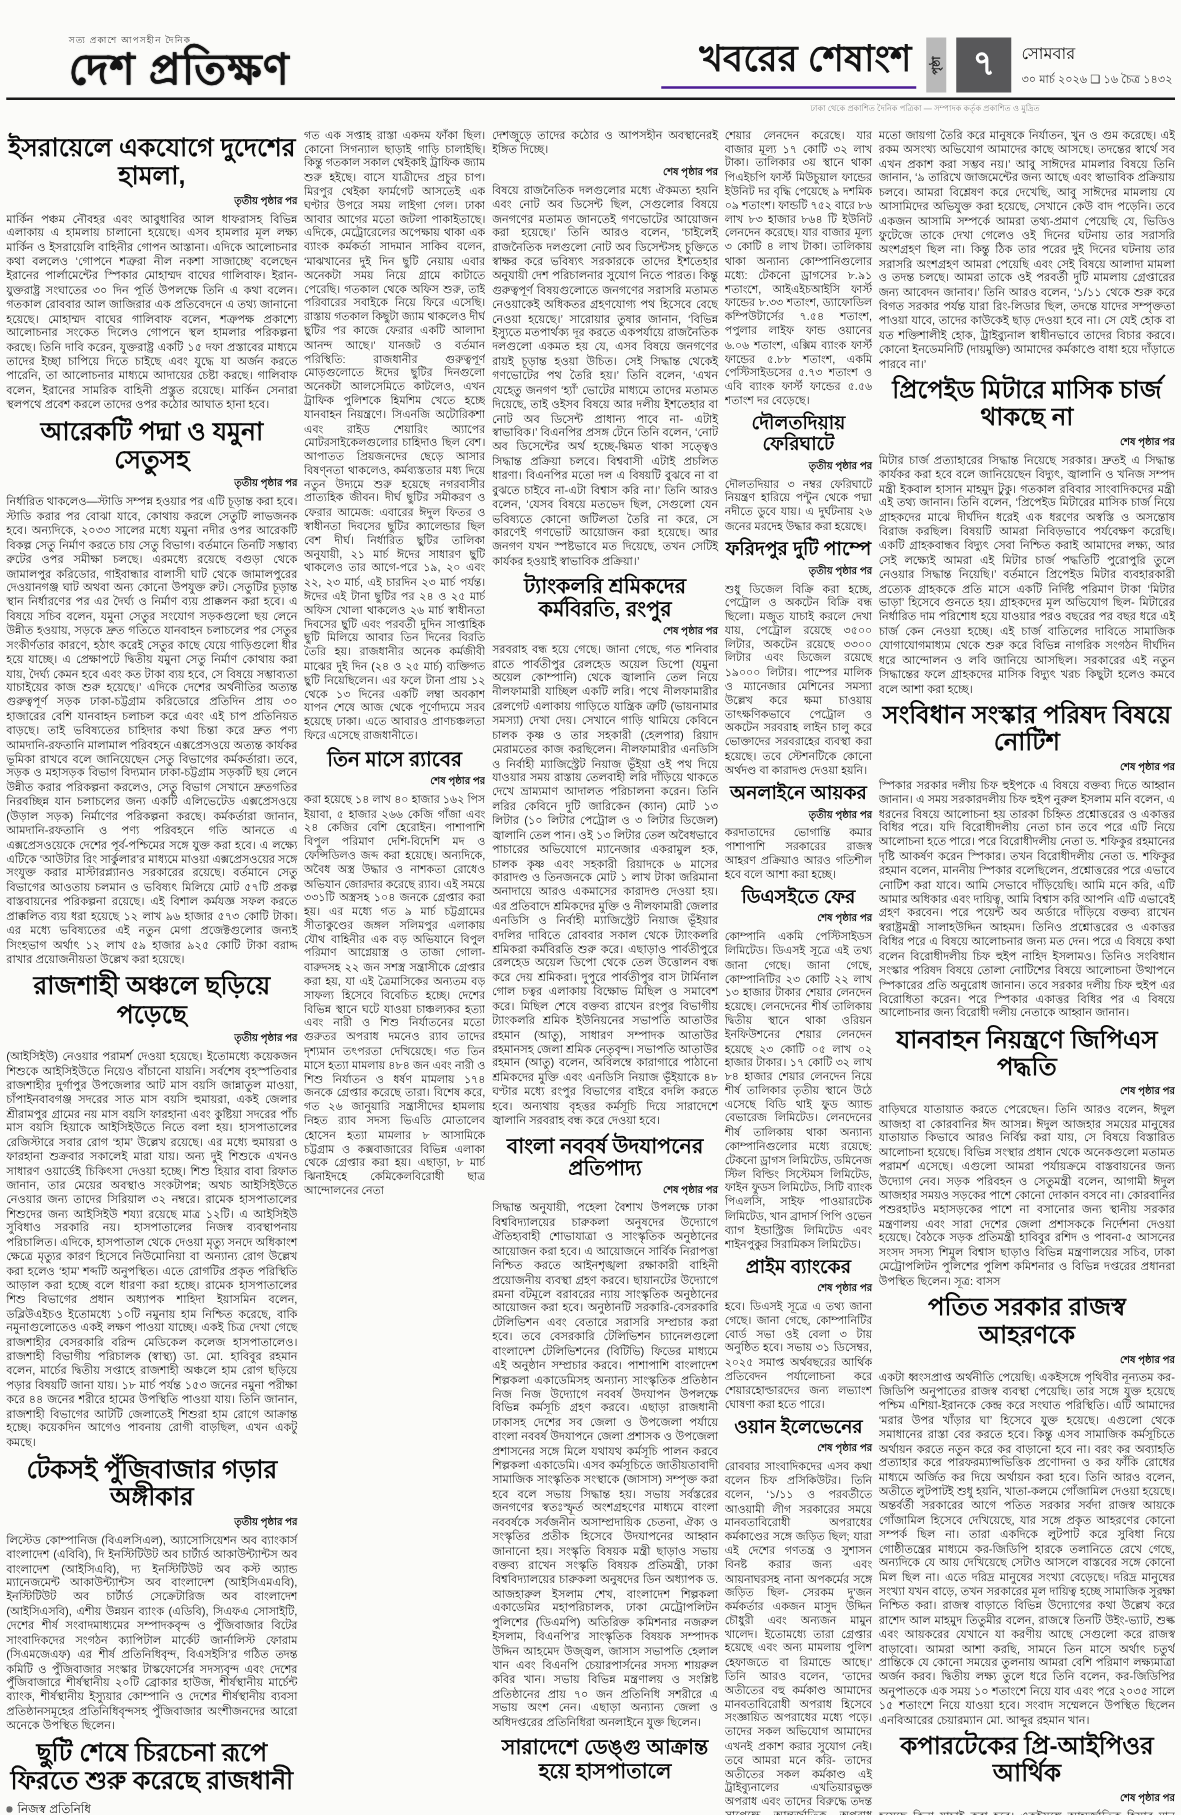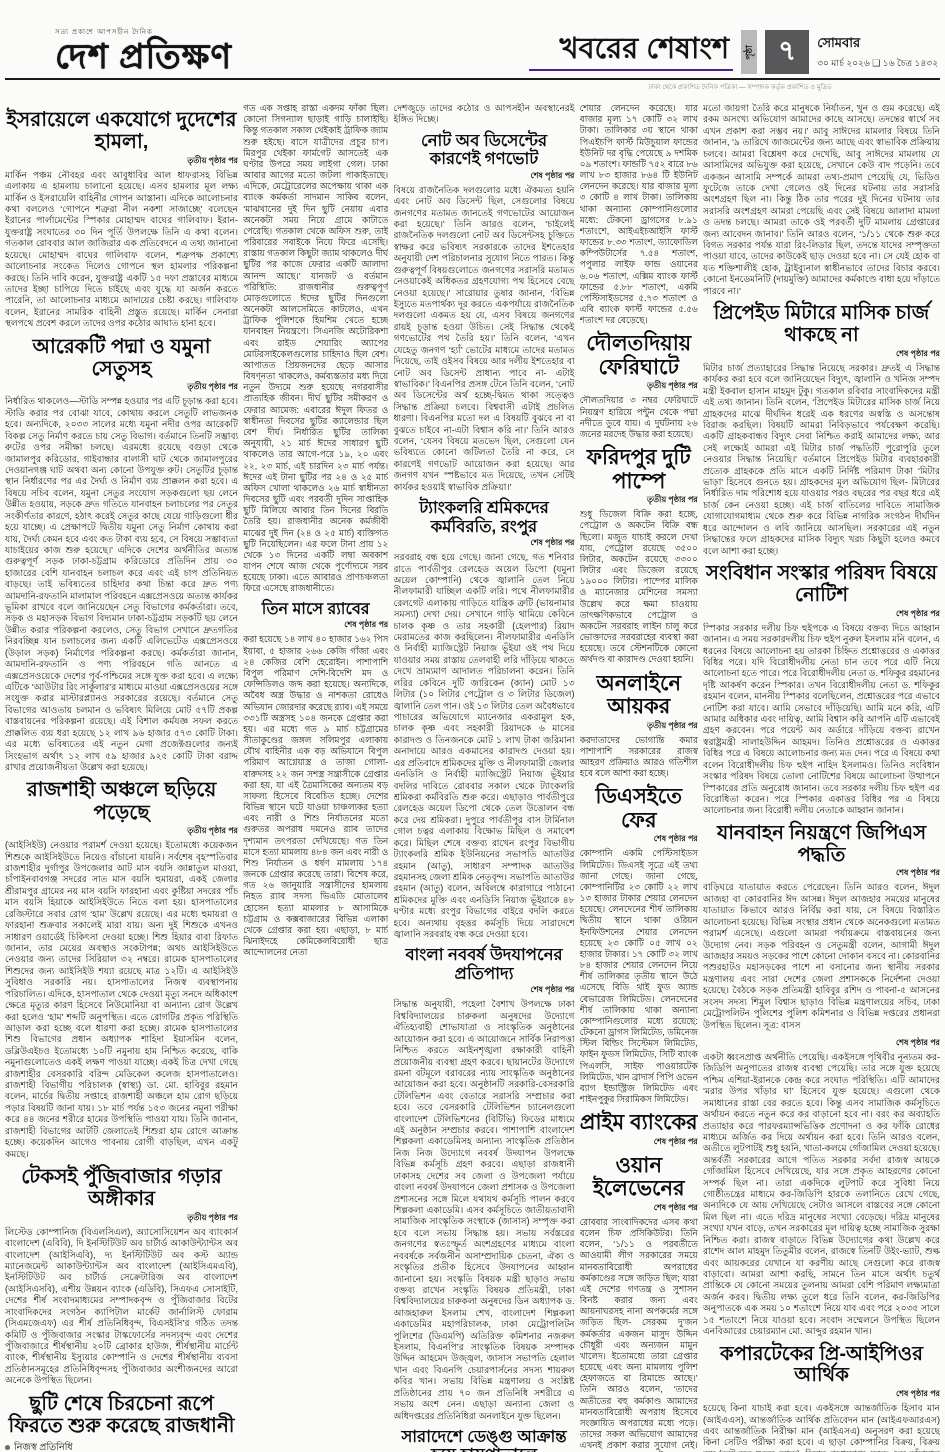--- a/index.html
+++ b/index.html
@@ -15,37 +15,37 @@
               text-shadow:0 0 1px #000}
   .right-head{position:absolute;right:2px;top:30px;display:flex;align-items:center;gap:8px}
   .section-title{font-size:29px;font-weight:900;line-height:1;border-bottom:2px solid #4c1d95;
                  padding:0 4px 6px 30px}
   .page-label-box{width:16px;height:44px;background:#b9b9b9;display:flex;align-items:center;
                   justify-content:center}
   .page-label-box span{transform:rotate(-90deg);font-size:9px;font-weight:bold;color:#222;white-space:nowrap}
   .page-num-box{width:44px;height:44px;background:#58585a;color:#fff;display:flex;
                 align-items:center;justify-content:center;font-size:28px;font-weight:bold}
   .day-date{display:flex;flex-direction:column;justify-content:center;gap:2px}
-  .day{font-size:13px;font-weight:bold}
+  .day{font-size:13px;font-weight:normal}
   .date{font-size:9px;color:#333}
   .head-rule{position:absolute;left:0;right:0;top:78px;height:2px;background:#1a1a1a}
   .imprint{position:absolute;right:10px;top:82px;width:380px;text-align:center;
            font-size:6.5px;color:#8a8a8a}
 
   
   .cols{display:flex;justify-content:space-between;height:1356px;overflow:hidden;margin-top:15px}
   .col{overflow:hidden;height:100%}
   .col-a{width:233px}.col-b{width:145px}.col-c{width:181px}.col-d{width:118px}.col-e{width:237px}
 
   .art{margin-bottom:5px}
   .hl{font-weight:900;text-align:center;line-height:1.12;margin:5px 0 1px;color:#0c0c0c}
   .col-a .hl{font-size:20px}
   .col-b .hl{font-size:16px}
   .col-c .hl{font-size:16.5px}
-  .col-d .hl{font-size:21px}
+  .col-d .hl{font-size:15px}
   .col-e .hl{font-size:19.5px}
   .cont{font-size:8px;font-weight:bold;text-align:right;margin-bottom:3px}
   .byline{font-size:9.5px;font-weight:normal;margin:4px 0 7px;display:flex;align-items:center;gap:4px}
   .byline .dot{width:5px;height:5px;background:#6d6d6d;border-radius:50%;flex:0 0 auto}
   .body-txt{font-size:9px;line-height:1.27;text-align:justify;color:#1b1b1b}
   .col-b .body-txt,.col-d .body-txt{font-size:8.8px}
 </style>
 </head>
 <body>
 
@@ -115,21 +115,20 @@
         <div class="cont">শেষ পৃষ্ঠার পর</div>
         <div class="body-txt">করা হয়েছে ১৪ লাখ ৪০ হাজার ১৬২ পিস ইয়াবা, ৫ হাজার ২৬৬ কেজি গাঁজা এবং ২৪ কেজির বেশি হেরোইন। পাশাপাশি বিপুল পরিমাণ দেশি-বিদেশি মদ ও ফেন্সিডিলও জব্দ করা হয়েছে। অন্যদিকে, অবৈধ অস্ত্র উদ্ধার ও নাশকতা রোধেও অভিযান জোরদার করেছে র‍্যাব। এই সময়ে ৩৩১টি অস্ত্রসহ ১০৪ জনকে গ্রেপ্তার করা হয়। এর মধ্যে গত ৯ মার্চ চট্টগ্রামের সীতাকুণ্ডের জঙ্গল সলিমপুর এলাকায় যৌথ বাহিনীর এক বড় অভিযানে বিপুল পরিমাণ আগ্নেয়াস্ত্র ও তাজা গোলা-বারুদসহ ২২ জন সশস্ত্র সন্ত্রাসীকে গ্রেপ্তার করা হয়, যা এই ত্রৈমাসিকের অন্যতম বড় সাফল্য হিসেবে বিবেচিত হচ্ছে। দেশের বিভিন্ন স্থানে ঘটে যাওয়া চাঞ্চল্যকর হত্যা এবং নারী ও শিশু নির্যাতনের মতো গুরুতর অপরাধ দমনেও র‍্যাব তাদের দৃশ্যমান তৎপরতা দেখিয়েছে। গত তিন মাসে হত্যা মামলায় ৪৮৪ জন এবং নারী ও শিশু নির্যাতন ও ধর্ষণ মামলায় ১৭৪ জনকে গ্রেপ্তার করেছে তারা। বিশেষ করে, গত ২৬ জানুয়ারি সন্ত্রাসীদের হামলায় নিহত র‍্যাব সদস্য ভিএডি মোতালেব হোসেন হত্যা মামলার ৮ আসামিকে চট্টগ্রাম ও কক্সবাজারের বিভিন্ন এলাকা থেকে গ্রেপ্তার করা হয়। এছাড়া, ৮ মার্চ ঝিনাইদহে কেমিকেলবিরোধী ছাত্র আন্দোলনের নেতা</div>
       </div>
     </div>
 
     <div class="col col-c">
       <div class="art">
         <div class="body-txt">দেশজুড়ে তাদের কঠোর ও আপসহীন অবস্থানেরই ইঙ্গিত দিচ্ছে।</div>
       </div>
       <div class="art">
-        <div class="hl">নোট অব ডিসেন্টের কারণেই গণভোট</div>
         <div class="cont">শেষ পৃষ্ঠার পর</div>
         <div class="body-txt">বিষয়ে রাজনৈতিক দলগুলোর মধ্যে ঐকমত্য হয়নি এবং নোট অব ডিসেন্ট ছিল, সেগুলোর বিষয়ে জনগণের মতামত জানতেই গণভোটের আয়োজন করা হয়েছে।’ তিনি আরও বলেন, ‘চাইলেই রাজনৈতিক দলগুলো নোট অব ডিসেন্টসহ চুক্তিতে স্বাক্ষর করে ভবিষ্যৎ সরকারকে তাদের ইশতেহার অনুযায়ী দেশ পরিচালনার সুযোগ নিতে পারত। কিন্তু গুরুত্বপূর্ণ বিষয়গুলোতে জনগণের সরাসরি মতামত নেওয়াকেই অধিকতর গ্রহণযোগ্য পথ হিসেবে বেছে নেওয়া হয়েছে।’ সারোয়ার তুষার জানান, ‘বিভিন্ন ইস্যুতে মতপার্থক্য দূর করতে একপর্যায়ে রাজনৈতিক দলগুলো একমত হয় যে, এসব বিষয়ে জনগণের রায়ই চূড়ান্ত হওয়া উচিত। সেই সিদ্ধান্ত থেকেই গণভোটের পথ তৈরি হয়।’ তিনি বলেন, ‘এখন যেহেতু জনগণ ‘হ্যাঁ’ ভোটের মাধ্যমে তাদের মতামত দিয়েছে, তাই ওইসব বিষয়ে আর দলীয় ইশতেহার বা নোট অব ডিসেন্ট প্রাধান্য পাবে না- এটাই স্বাভাবিক।’ বিএনপির প্রসঙ্গ টেনে তিনি বলেন, ‘নোট অব ডিসেন্টের অর্থ হচ্ছে-দ্বিমত থাকা সত্ত্বেও সিদ্ধান্ত প্রক্রিয়া চলবে। বিশ্ববাসী এটাই প্রচলিত ধারণা। বিএনপির মতো দল এ বিষয়টি বুঝবে না বা বুঝতে চাইবে না-এটা বিশ্বাস করি না।’ তিনি আরও বলেন, ‘যেসব বিষয়ে মতভেদ ছিল, সেগুলো যেন ভবিষ্যতে কোনো জটিলতা তৈরি না করে, সে কারণেই গণভোট আয়োজন করা হয়েছে। আর জনগণ যখন স্পষ্টভাবে মত দিয়েছে, তখন সেটিই কার্যকর হওয়াই স্বাভাবিক প্রক্রিয়া।’</div>
       </div>
       <div class="art">
         <div class="hl">ট্যাংকলরি শ্রমিকদের কর্মবিরতি, রংপুর</div>
         <div class="cont">শেষ পৃষ্ঠার পর</div>
         <div class="body-txt">সরবরাহ বন্ধ হয়ে গেছে। জানা গেছে, গত শনিবার রাতে পার্বতীপুর রেলহেড অয়েল ডিপো (যমুনা অয়েল কোম্পানি) থেকে জ্বালানি তেল নিয়ে নীলফামারী যাচ্ছিল একটি লরি। পথে নীলফামারীর রেলগেট এলাকায় গাড়িতে যান্ত্রিক ত্রুটি (ভায়নামার সমস্যা) দেখা দেয়। সেখানে গাড়ি থামিয়ে কেবিনে চালক কৃষ্ণ ও তার সহকারী (হেলপার) রিয়াদ মেরামতের কাজ করছিলেন। নীলফামারীর এনডিসি ও নির্বাহী ম্যাজিস্ট্রেট নিয়াজ ভূঁইয়া ওই পথ দিয়ে যাওয়ার সময় রাস্তায় তেলবাহী লরি দাঁড়িয়ে থাকতে দেখে ভ্রাম্যমাণ আদালত পরিচালনা করেন। তিনি লরির কেবিনে দুটি জারিকেন (ক্যান) মোট ১৩ লিটার (১০ লিটার পেট্রোল ও ৩ লিটার ডিজেল) জ্বালানি তেল পান। ওই ১৩ লিটার তেল অবৈধভাবে পাচারের অভিযোগে ম্যানেজার একরামুল হক, চালক কৃষ্ণ এবং সহকারী রিয়াদকে ৬ মাসের কারাদণ্ড ও তিনজনকে মোট ১ লাখ টাকা জরিমানা অনাদায়ে আরও একমাসের কারাদণ্ড দেওয়া হয়। এর প্রতিবাদে শ্রমিকদের মুক্তি ও নীলফামারী জেলার এনডিসি ও নির্বাহী ম্যাজিস্ট্রেট নিয়াজ ভূঁইয়ার বদলির দাবিতে রোববার সকাল থেকে ট্যাংকলরি শ্রমিকরা কর্মবিরতি শুরু করে। এছাড়াও পার্বতীপুরে রেলহেড অয়েল ডিপো থেকে তেল উত্তোলন বন্ধ করে দেয় শ্রমিকরা। দুপুরে পার্বতীপুর বাস টার্মিনাল গোল চত্বর এলাকায় বিক্ষোভ মিছিল ও সমাবেশ করে। মিছিল শেষে বক্তব্য রাখেন রংপুর বিভাগীয় ট্যাংকলরি শ্রমিক ইউনিয়নের সভাপতি আতাউর রহমান (আতু), সাধারণ সম্পাদক আতাউর রহমানসহ জেলা শ্রমিক নেতৃবৃন্দ। সভাপতি আতাউর রহমান (আতু) বলেন, অবিলম্বে কারাগারে পাঠানো শ্রমিকদের মুক্তি এবং এনডিসি নিয়াজ ভূঁইয়াকে ৪৮ ঘণ্টার মধ্যে রংপুর বিভাগের বাইরে বদলি করতে হবে। অন্যথায় বৃহত্তর কর্মসূচি দিয়ে সারাদেশে জ্বালানি সরবরাহ বন্ধ করে দেওয়া হবে।</div>
       </div>
       <div class="art">
         <div class="hl">বাংলা নববর্ষ উদযাপনের প্রতিপাদ্য</div>
@@ -163,20 +162,21 @@
         <div class="body-txt">করদাতাদের ভোগান্তি কমার পাশাপাশি সরকারের রাজস্ব আহরণ প্রক্রিয়াও আরও গতিশীল হবে বলে আশা করা হচ্ছে।</div>
       </div>
       <div class="art">
         <div class="hl">ডিএসইতে ফের</div>
         <div class="cont">শেষ পৃষ্ঠার পর</div>
         <div class="body-txt">কোম্পানি একমি পেস্টিসাইডস লিমিটেড। ডিএসই সূত্রে এই তথ্য জানা গেছে। জানা গেছে, কোম্পানিটির ২৩ কোটি ২২ লাখ ১৩ হাজার টাকার শেয়ার লেনদেন হয়েছে। লেনদেনের শীর্ষ তালিকায় দ্বিতীয় স্থানে থাকা ওরিয়ন ইনফিউশনের শেয়ার লেনদেন হয়েছে ২৩ কোটি ০৫ লাখ ০২ হাজার টাকার। ১৭ কোটি ৩২ লাখ ৮৪ হাজার শেয়ার লেনদেন নিয়ে শীর্ষ তালিকার তৃতীয় স্থানে উঠে এসেছে বিডি থাই ফুড অ্যান্ড বেভারেজ লিমিটেড। লেনদেনের শীর্ষ তালিকায় থাকা অন্যান্য কোম্পানিগুলোর মধ্যে রয়েছে: টেকনো ড্রাগস লিমিটেড, ডমিনেজ স্টিল বিল্ডিং সিস্টেমস লিমিটেড, ফাইন ফুডস লিমিটেড, সিটি ব্যাংক পিএলসি, সাইফ পাওয়ারটেক লিমিটেড, খান ব্রাদার্স পিপি ওভেন ব্যাগ ইন্ডাস্ট্রিজ লিমিটেড এবং শাইনপুকুর সিরামিকস লিমিটেড।</div>
       </div>
       <div class="art">
         <div class="hl">প্রাইম ব্যাংকের</div>
         <div class="cont">শেষ পৃষ্ঠার পর</div>
+        <div class="body-txt">হবে। ডিএসই সূত্রে এ তথ্য জানা গেছে। জানা গেছে, কোম্পানিটির বোর্ড সভা ওই বেলা ৩ টায় অনুষ্ঠিত হবে। সভায় ৩১ ডিসেম্বর, ২০২৫ সমাপ্ত অর্থবছরের আর্থিক প্রতিবেদন পর্যালোচনা করে শেয়ারহোল্ডারদের জন্য লভ্যাংশ ঘোষণা করা হতে পারে।</div>
       </div>
       <div class="art">
         <div class="hl">ওয়ান ইলেভেনের</div>
         <div class="cont">শেষ পৃষ্ঠার পর</div>
         <div class="body-txt">রোববার সাংবাদিকদের এসব কথা বলেন চিফ প্রসিকিউটর। তিনি বলেন, ‘১/১১ ও পরবর্তীতে আওয়ামী লীগ সরকারের সময়ে মানবতাবিরোধী অপরাধের কর্মকাণ্ডের সঙ্গে জড়িত ছিল; যারা এই দেশের গণতন্ত্র ও সুশাসন বিনষ্ট করার জন্য এবং আয়নাঘরসহ নানা অপকর্মের সঙ্গে জড়িত ছিল- সেরকম দু’জন কর্মকর্তার একজন মাসুদ উদ্দিন চৌধুরী এবং অন্যজন মামুন খালেদ। ইতোমধ্যে তারা গ্রেপ্তার হয়েছে এবং অন্য মামলায় পুলিশ হেফাজতে বা রিমান্ডে আছে।’ তিনি আরও বলেন, ‘তাদের অতীতের বহু কর্মকাণ্ড আমাদের মানবতাবিরোধী অপরাধ হিসেবে সংজ্ঞায়িত অপরাধের মধ্যে পড়ে। তাদের সকল অভিযোগ আমাদের এখনই প্রকাশ করার সুযোগ নেই। তবে আমরা মনে করি- তাদের অতীতের সকল কর্মকাণ্ড এই ট্রাইব্যুনালের এখতিয়ারভুক্ত অপরাধ এবং তাদের বিরুদ্ধে তদন্ত সাপেক্ষে আন্তর্জাতিক অপরাধ ট্রাইব্যুনালে বিচার হওয়া প্রয়োজন। এই দুষ্কৃতকারীদের উপযুক্ত শাস্তি</div>
       </div>
     </div>
 
     <div class="col col-e">
       <div class="art">
@@ -191,20 +191,21 @@
         <div class="hl">সংবিধান সংস্কার পরিষদ বিষয়ে নোটিশ</div>
         <div class="cont">শেষ পৃষ্ঠার পর</div>
         <div class="body-txt">স্পিকার সরকার দলীয় চিফ হুইপকে এ বিষয়ে বক্তব্য দিতে আহ্বান জানান। এ সময় সরকারদলীয় চিফ হুইপ নুরুল ইসলাম মনি বলেন, এ ধরনের বিষয়ে আলোচনা হয় তারকা চিহ্নিত প্রশ্নোত্তরের ও একাত্তর বিধির পরে। যদি বিরোধীদলীয় নেতা চান তবে পরে এটি নিয়ে আলোচনা হতে পারে। পরে বিরোধীদলীয় নেতা ড. শফিকুর রহমানের দৃষ্টি আকর্ষণ করেন স্পিকার। তখন বিরোধীদলীয় নেতা ড. শফিকুর রহমান বলেন, মাননীয় স্পিকার বলেছিলেন, প্রশ্নোত্তরের পরে এভাবে নোটিশ করা যাবে। আমি সেভাবে দাঁড়িয়েছি। আমি মনে করি, এটি আমার অধিকার এবং দায়িত্ব, আমি বিশ্বাস করি আপনি এটি এভাবেই গ্রহণ করবেন। পরে পয়েন্ট অব অর্ডারে দাঁড়িয়ে বক্তব্য রাখেন স্বরাষ্ট্রমন্ত্রী সালাহউদ্দিন আহমদ। তিনিও প্রশ্নোত্তরের ও একাত্তর বিধির পরে এ বিষয়ে আলোচনার জন্য মত দেন। পরে এ বিষয়ে কথা বলেন বিরোধীদলীয় চিফ হুইপ নাহিদ ইসলামও। তিনিও সংবিধান সংস্কার পরিষদ বিষয়ে তোলা নোটিশের বিষয়ে আলোচনা উত্থাপনে স্পিকারের প্রতি অনুরোধ জানান। তবে সরকার দলীয় চিফ হুইপ এর বিরোধিতা করেন। পরে স্পিকার একাত্তর বিধির পর এ বিষয়ে আলোচনার জন্য বিরোধী দলীয় নেতাকে আহ্বান জানান।</div>
       </div>
       <div class="art">
         <div class="hl">যানবাহন নিয়ন্ত্রণে জিপিএস পদ্ধতি</div>
         <div class="cont">শেষ পৃষ্ঠার পর</div>
         <div class="body-txt">বাড়িঘরে যাতায়াত করতে পেরেছেন। তিনি আরও বলেন, ঈদুল আজহা বা কোরবানির ঈদ আসন্ন। ঈদুল আজহার সময়ের মানুষের যাতায়াত কিভাবে আরও নির্বিঘ্ন করা যায়, সে বিষয়ে বিস্তারিত আলোচনা হয়েছে। বিভিন্ন সংস্থার প্রধান থেকে অনেকগুলো মতামত পরামর্শ এসেছে। এগুলো আমরা পর্যায়ক্রমে বাস্তবায়নের জন্য উদ্যোগ নেব। সড়ক পরিবহন ও সেতুমন্ত্রী বলেন, আগামী ঈদুল আজহার সময়ও সড়কের পাশে কোনো দোকান বসবে না। কোরবানির পশুরহাটও মহাসড়কের পাশে না বসানোর জন্য স্থানীয় সরকার মন্ত্রণালয় এবং সারা দেশের জেলা প্রশাসককে নির্দেশনা দেওয়া হয়েছে। বৈঠকে সড়ক প্রতিমন্ত্রী হাবিবুর রশিদ ও পাবনা-৫ আসনের সংসদ সদস্য শিমুল বিশ্বাস ছাড়াও বিভিন্ন মন্ত্রণালয়ের সচিব, ঢাকা মেট্রোপলিটন পুলিশের পুলিশ কমিশনার ও বিভিন্ন দপ্তরের প্রধানরা উপস্থিত ছিলেন। সূত্র: বাসস</div>
       </div>
       <div class="art">
+        <div class="hl">পতিত সরকার রাজস্ব আহরণকে</div>
         <div class="cont">শেষ পৃষ্ঠার পর</div>
         <div class="body-txt">একটা ধ্বংসপ্রাপ্ত অর্থনীতি পেয়েছি। একইসঙ্গে পৃথিবীর নূন্যতম কর-জিডিপি অনুপাতের রাজস্ব ব্যবস্থা পেয়েছি। তার সঙ্গে যুক্ত হয়েছে পশ্চিম এশিয়া-ইরানকে কেন্দ্র করে সংঘাত পরিস্থিতি। এটি আমাদের ‘মরার উপর খাঁড়ার ঘা’ হিসেবে যুক্ত হয়েছে। এগুলো থেকে সমাধানের রাস্তা বের করতে হবে। কিন্তু এসব সামাজিক কর্মসূচিতে অর্থায়ন করতে নতুন করে কর বাড়ানো হবে না। বরং কর অব্যাহতি প্রত্যাহার করে পারফরম্যান্সভিত্তিক প্রণোদনা ও কর ফাঁকি রোধের মাধ্যমে অর্জিত কর দিয়ে অর্থায়ন করা হবে। তিনি আরও বলেন, অতীতে লুটপাটই শুধু হয়নি, খাতা-কলমে গোঁজামিল দেওয়া হয়েছে। অন্তর্বর্তী সরকারের আগে পতিত সরকার সর্বদা রাজস্ব আয়কে গোঁজামিল হিসেবে দেখিয়েছে, যার সঙ্গে প্রকৃত আহরণের কোনো সম্পর্ক ছিল না। তারা একদিকে লুটপাট করে সুবিধা নিয়ে গোষ্ঠীতন্ত্রের মাধ্যমে কর-জিডিপি হারকে তলানিতে রেখে গেছে, অন্যদিকে যে আয় দেখিয়েছে সেটাও আসলে বাস্তবের সঙ্গে কোনো মিল ছিল না। এতে দরিদ্র মানুষের সংখ্যা বেড়েছে। দরিদ্র মানুষের সংখ্যা যখন বাড়ে, তখন সরকারের মূল দায়িত্ব হচ্ছে সামাজিক সুরক্ষা নিশ্চিত করা। রাজস্ব বাড়াতে বিভিন্ন উদ্যোগের কথা উল্লেখ করে রাশেদ আল মাহমুদ তিতুমীর বলেন, রাজস্বে তিনটি উইং-ভ্যাট, শুল্ক এবং আয়করের যেখানে যা করণীয় আছে সেগুলো করে রাজস্ব বাড়াবো। আমরা আশা করছি, সামনে তিন মাসে অর্থাৎ চতুর্থ প্রান্তিকে যে কোনো সময়ের তুলনায় আমরা বেশি পরিমাণ লক্ষ্যমাত্রা অর্জন করব। দ্বিতীয় ল­ক্ষ্য তুলে ধরে তিনি বলেন, কর-জিডিপির অনুপাতকে এক সময় ১০ শতাংশে নিয়ে যাব এবং পরে ২০৩৫ সালে ১৫ শতাংশে নিয়ে যাওয়া হবে। সংবাদ সম্মেলনে উপস্থিত ছিলেন এনবিআরের চেয়ারম্যান মো. আব্দুর রহমান খান।</div>
       </div>
       <div class="art">
         <div class="hl">কপারটেকের প্রি-আইপিওর আর্থিক</div>
         <div class="cont">শেষ পৃষ্ঠার পর</div>
         <div class="body-txt">হয়েছে কিনা যাচাই করা হবে। একইসঙ্গে আন্তর্জাতিক হিসাব মান (আইএএস), আন্তর্জাতিক আর্থিক প্রতিবেদন মান (আইএফআরএস) এবং আন্তর্জাতিক নিরীক্ষা মান (আইএসএ) অনুসরণ করা হয়েছে কিনা সেটিও পরীক্ষা করা হবে। এ ছাড়া কোম্পানির বিক্রয়, বিক্রয় ব্যয় (কস্ট অব গুডস সোল্ড), হিসাব গ্রহণযোগ্য, মজুদ এবং কাঁচামাল ক্রয়সহ সংশ্লিষ্ট অন্যান্য আর্থিক তথ্যের সত্যতা যাচাই করা হবে। কোম্পানির কারখানা, যন্ত্রপাতি, সরঞ্জাম, ভবন, জমি ও জমি উন্নয়নসহ বিভিন্ন সম্পদের বাস্তব অস্তিত্ব রয়েছে কিনা তদন্তের আওতায় থাকবে। তদন্তে আরও দেখা হবে, কর-পূর্ব ও কর-পরবর্তী নিট মুনাফার সত্যতা এবং জাতীয় রাজস্ব বোর্ডে দাখিলকৃত কর নির্ধারণপত্রের সঙ্গে এর সামঞ্জস্য রয়েছে কিনা। সর্বশেষ ২০২৫ সালের ৩০ জুন সমাপ্ত হিসাব বছরের নিরীক্ষিত আর্থিক প্রতিবেদন পর্যালোচনা করে শেয়ারহোল্ডারদের ২.৫ শতাংশ নগদ লভ্যাংশ দিয়েছে কপারটেক ইন্ডাস্ট্রিজ লিমিটেড। ২০২৫ সালের ৩০ জুন কোম্পানিটি শেয়ারপ্রতি মুনাফা হয়েছে ০.৭১ টাকা। এর আগের হিসাব বছরের একই সময়ে কোম্পানিটির শেয়ারপ্রতি মুনাফা ছিল ০.৯০ টাকা। আলোচ্য সময়ে কোম্পানিটির শেয়ারপ্রতি নিট সম্পদ মূল্য (এনএভিপিএস) দাঁড়িয়েছে ১৪.৩২ টাকা। কপারটেক ইন্ডাস্ট্রিজ লিমিটেড পুঁজিবাজারে তালিকাভুক্ত হয় ২০১৯ সালে। বর্তমানে কোম্পানিটি ‘বি’ ক্যাটাগরিতে অবস্থান করছে। কোম্পানির মোট পরিশোধিত মূলধন ১১৩ কোটি ৮২ লাখ ৮০ হাজার টাকা। সে হিসাবে কোম্পানিটির মোট শেয়ার সংখ্যা ১১ কোটি ৩৮ লাখ ২৮ হাজার ৩৬৮টি। ২০২৬ সালের ২৮ ফেব্রুয়ারি পর্যন্ত কোম্পানির উদ্যোক্তাদের হাতে ২৭.৫৭ শতাংশ, প্রাতিষ্ঠানিক বিনিয়োগকারীদের হাতে ১৯.৯৭ শতাংশ এবং সাধারণ বিনিয়োগকারীদের হাতে ৫২.৪৬ শতাংশ শেয়ার আছে।</div>
       </div>
     </div>
 

